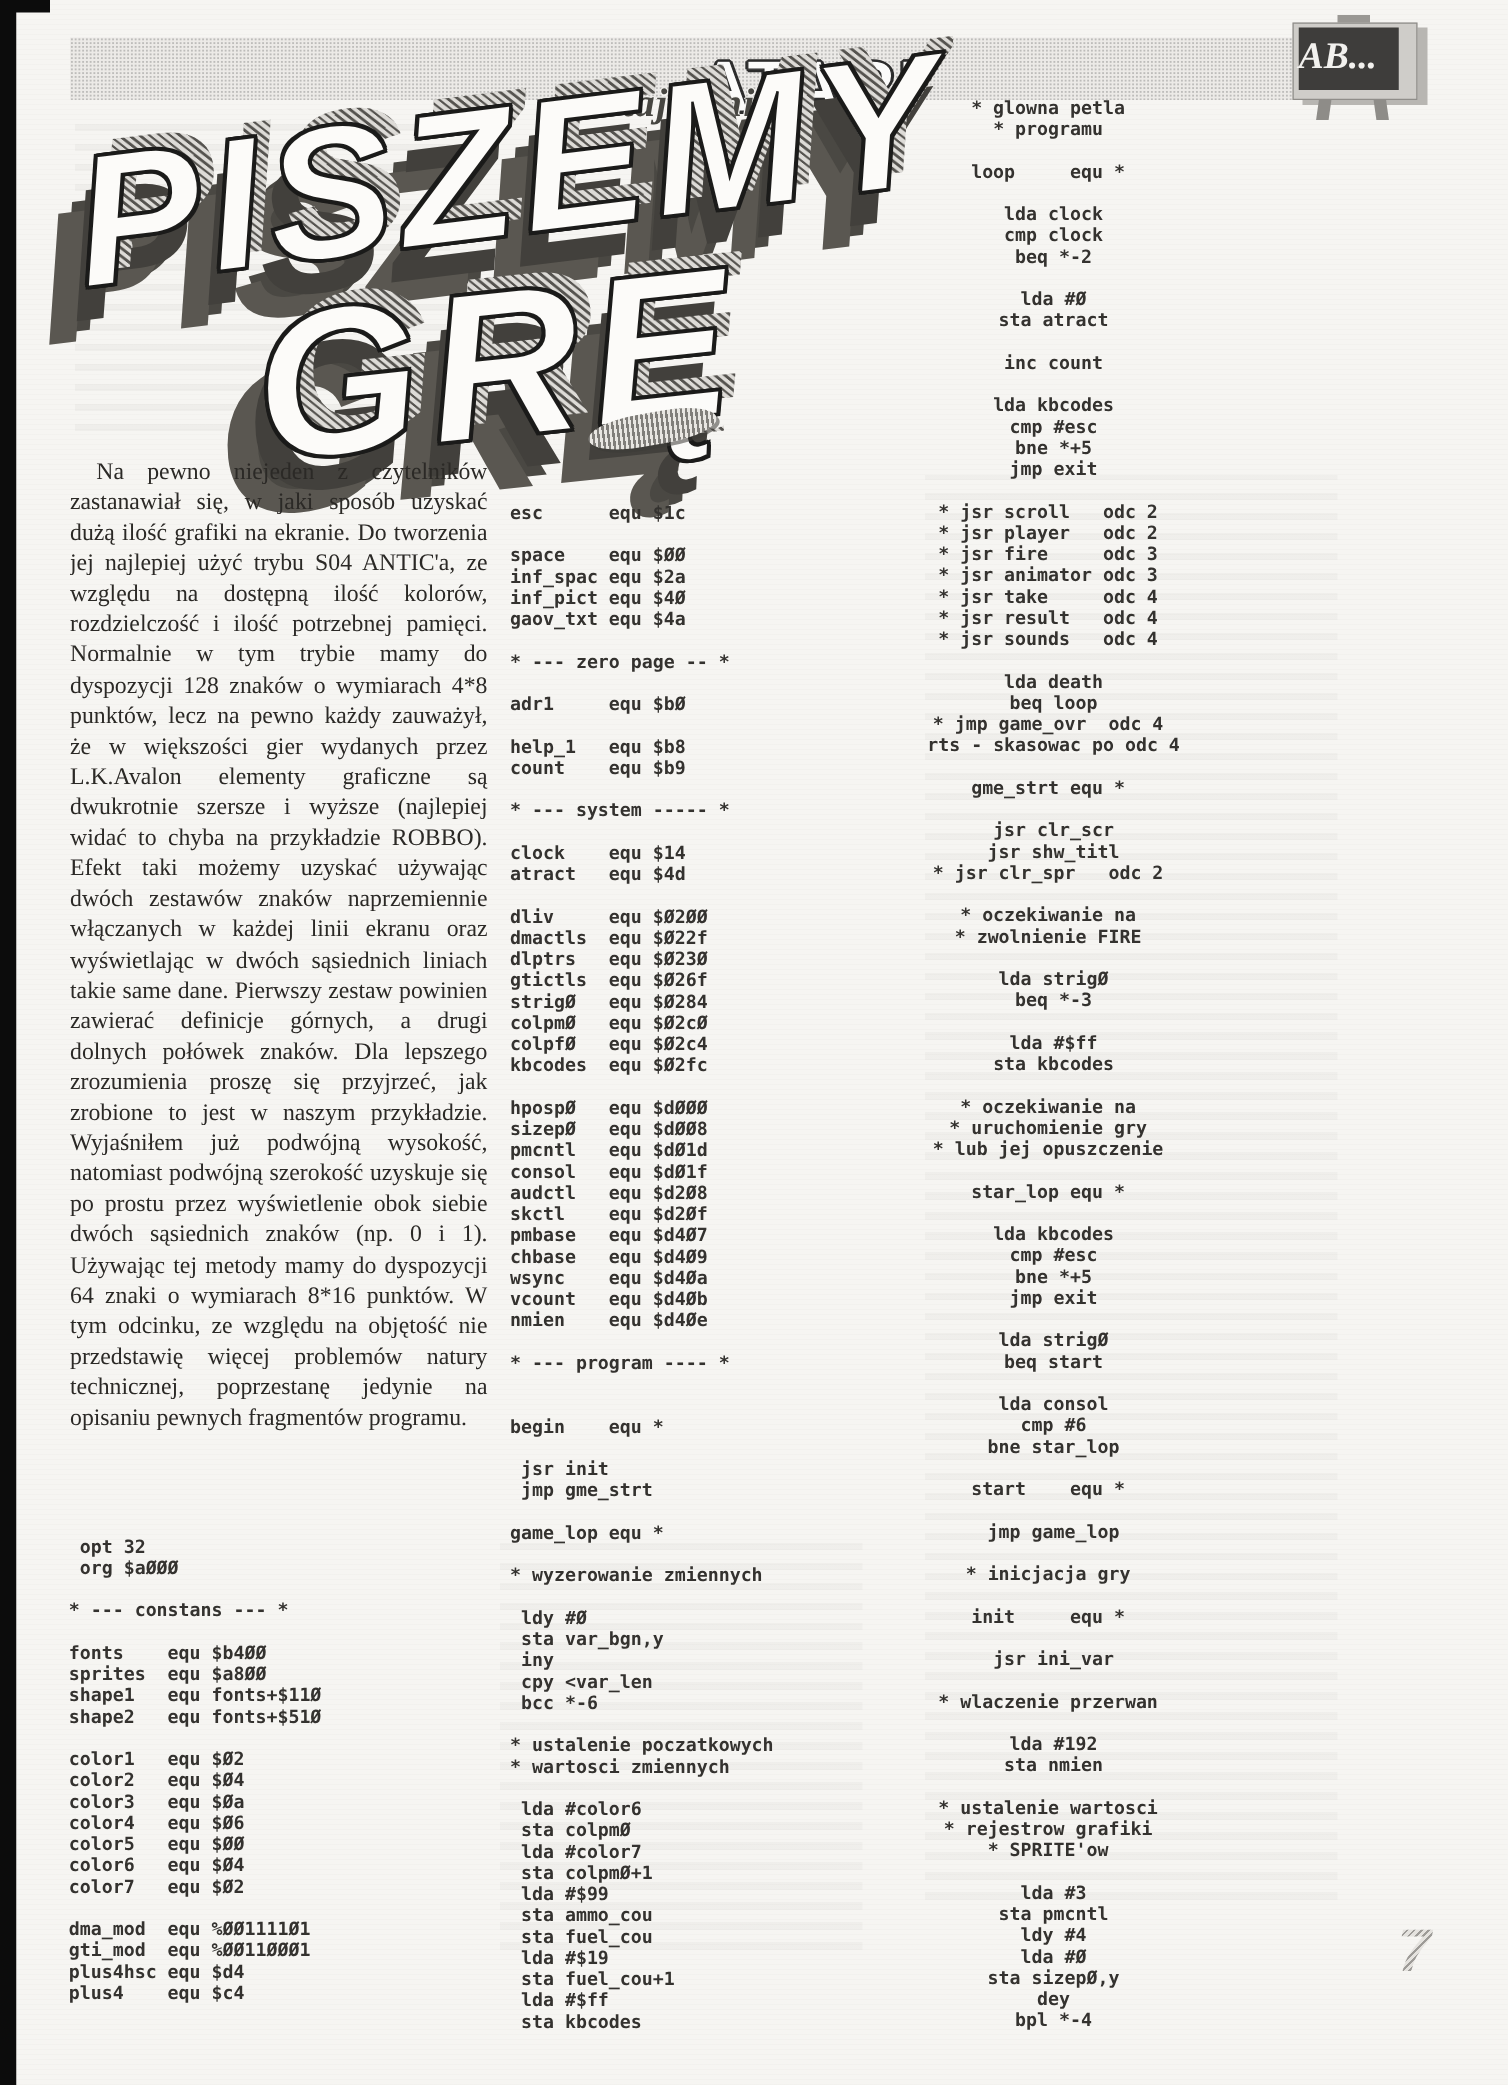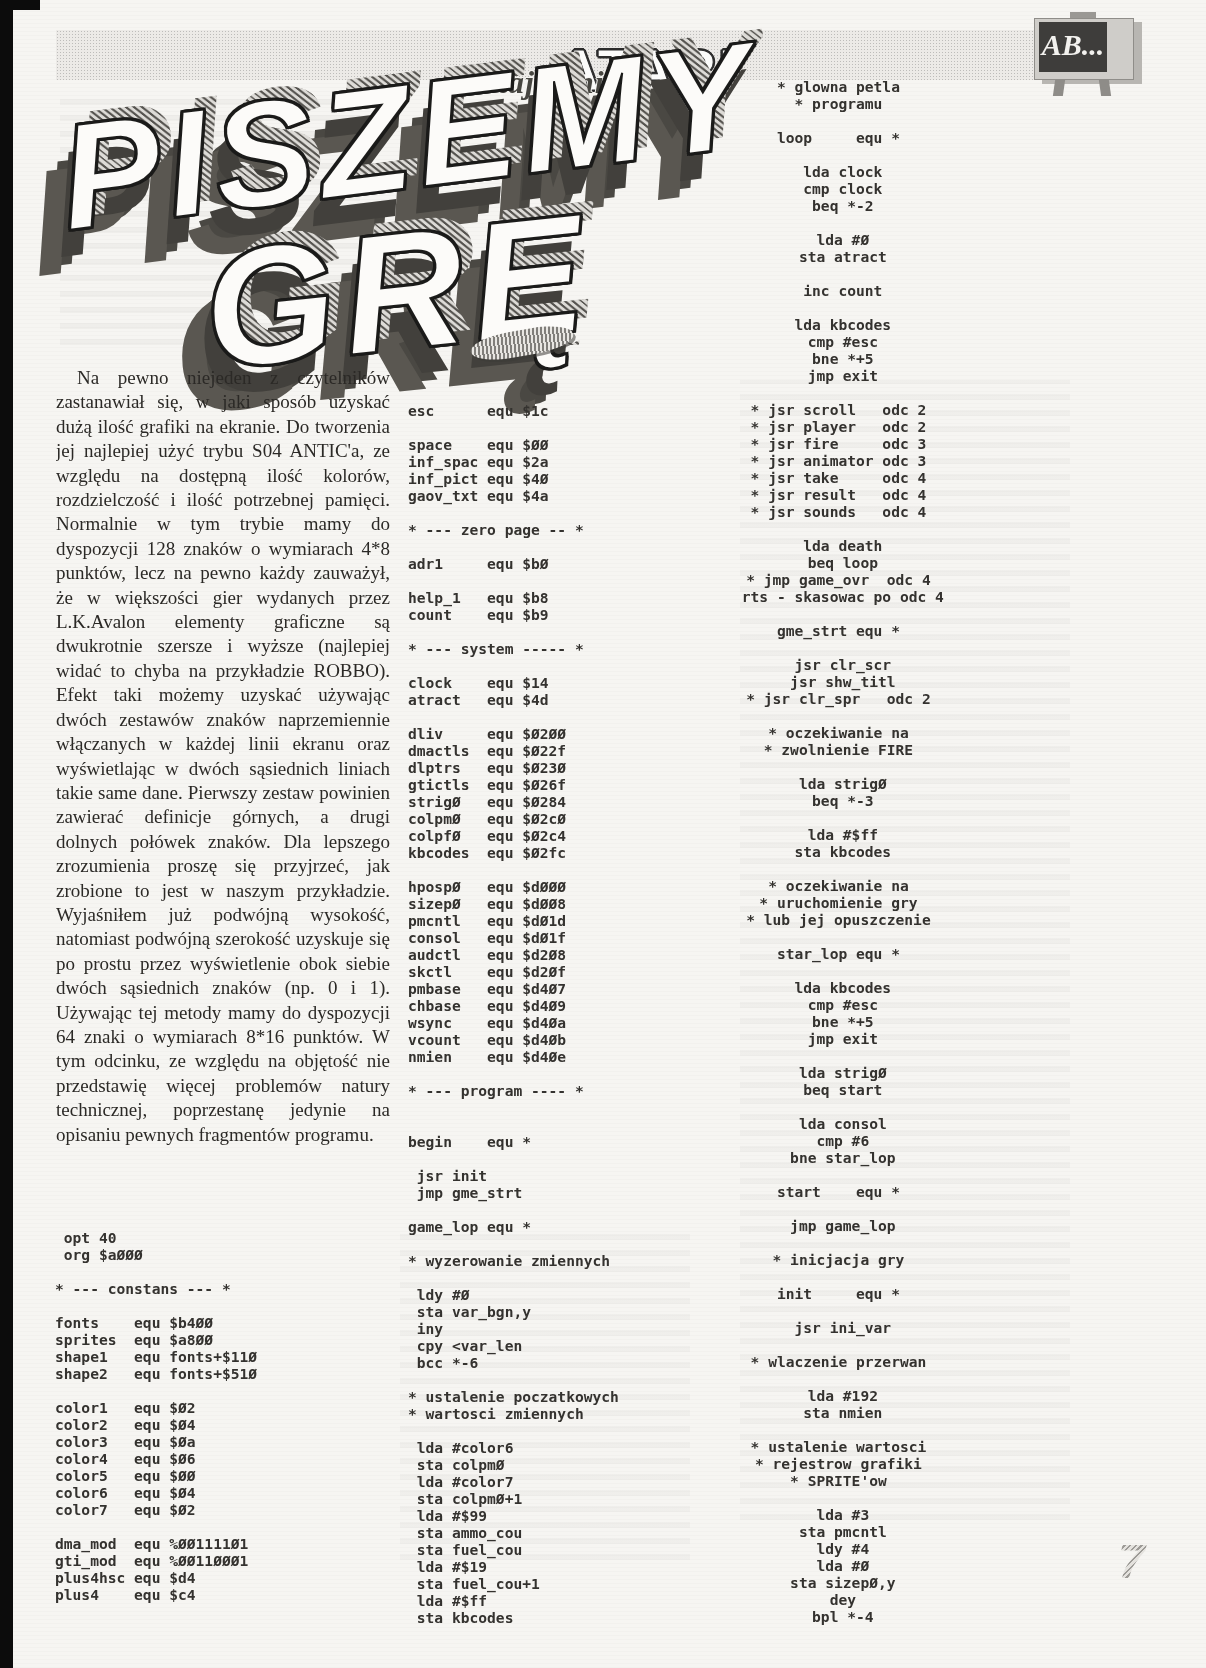--- a/index.html
+++ b/index.html
@@ -33,23 +33,23 @@
     position:absolute;left:2px;top:30px;
     font-family:"Liberation Serif",serif;font-weight:700;font-style:italic;font-size:32px;letter-spacing:1px;
     color:#474641;
     text-shadow:-1px 0 0 #f5f4f1,1px 0 0 #f5f4f1,0 1px 0 #f5f4f1,0 -1px 0 #f5f4f1;
   }
 
   
   .ab-board{position:absolute;left:1034px;top:16px;width:110px;height:84px;}
   .ab-shadow{position:absolute;left:8px;top:6px;width:100px;height:62px;background:#b8b6b2;}
   .ab-frame{position:absolute;left:0;top:2px;width:98px;height:60px;background:#cfcdc9;border:1px solid #8f8d89;}
-  .ab-inner{position:absolute;left:5px;top:6px;width:68px;height:50px;background:#3e3d3b;
+  .ab-inner{position:absolute;left:5px;top:6px;width:80px;height:50px;background:#3e3d3b;
     font-family:"Liberation Serif",serif;font-style:italic;font-weight:700;
-    font-size:30px;color:#f2f1ee;line-height:46px;padding-left:0;box-sizing:border-box;text-align:center;}
+    font-size:30px;color:#f2f1ee;line-height:46px;padding-left:0;box-sizing:border-box;}
   .ab-leg{position:absolute;width:10px;height:16px;background:#8e8c88;top:64px;}
   .ab-leg-l{left:20px;transform:skewX(-8deg);}
   .ab-leg-r{left:66px;transform:skewX(8deg);}
   .ab-top{position:absolute;left:36px;top:-4px;width:26px;height:7px;background:#9a9894;}
 
   
   .title3d{position:absolute;font-family:"Liberation Sans",sans-serif;
     font-weight:700;font-style:italic;transform-origin:left bottom;}
   .title-line1{left:52px;top:104px;font-size:150px;letter-spacing:6px;transform:rotate(-7deg);}
   .title-line2{left:196px;top:228px;font-size:168px;letter-spacing:8px;transform:rotate(-6deg);}
@@ -142,21 +142,21 @@
   <span class="layer layer-hatch">GRĘ</span>
   <span class="layer layer-face">GRĘ</span>
 </div>
 <div class="title-doodle"></div>
 
 <div class="col-text">
   <p>Na pewno niejeden z czytelników zastanawiał się, w jaki sposób uzyskać dużą ilość grafiki na ekranie. Do tworzenia jej najlepiej użyć trybu S04 ANTIC'a, ze względu na dostępną ilość kolorów, rozdzielczość i ilość potrzebnej pamięci. Normalnie w tym trybie mamy do dyspozycji 128 znaków o wymiarach 4*8 punktów, lecz na pewno każdy zauważył, że w większości gier wydanych przez L.K.Avalon elementy graficzne są dwukrotnie szersze i wyższe (najlepiej widać to chyba na przykładzie ROBBO). Efekt taki możemy uzyskać używając dwóch zestawów znaków naprzemiennie włączanych w każdej linii ekranu oraz wyświetlając w dwóch sąsiednich liniach takie same dane. Pierwszy zestaw powinien zawierać definicje górnych, a drugi dolnych połówek znaków. Dla lepszego zrozumienia proszę się przyjrzeć, jak zrobione to jest w naszym przykładzie. Wyjaśniłem już podwójną wysokość, natomiast podwójną szerokość uzyskuje się po prostu przez wyświetlenie obok siebie dwóch sąsiednich znaków (np. 0 i 1). Używając tej metody mamy do dyspozycji 64 znaki o wymiarach 8*16 punktów. W tym odcinku, ze względu na objętość nie przedstawię więcej problemów natury technicznej, poprzestanę jedynie na opisaniu pewnych fragmentów programu.</p>
 
 </div>
 
-<pre class="code code-left"> opt 40
+<pre class="code code-left"> opt 32
  org $aØØØ
 
 * --- constans --- *
 
 fonts    equ $b4ØØ
 sprites  equ $a8ØØ
 shape1   equ fonts+$11Ø
 shape2   equ fonts+$51Ø
 
 color1   equ $Ø2

